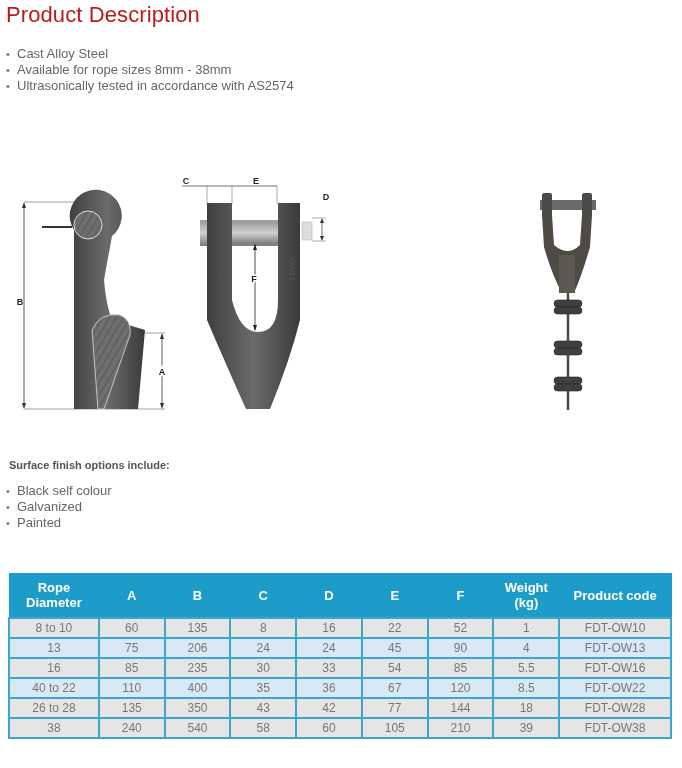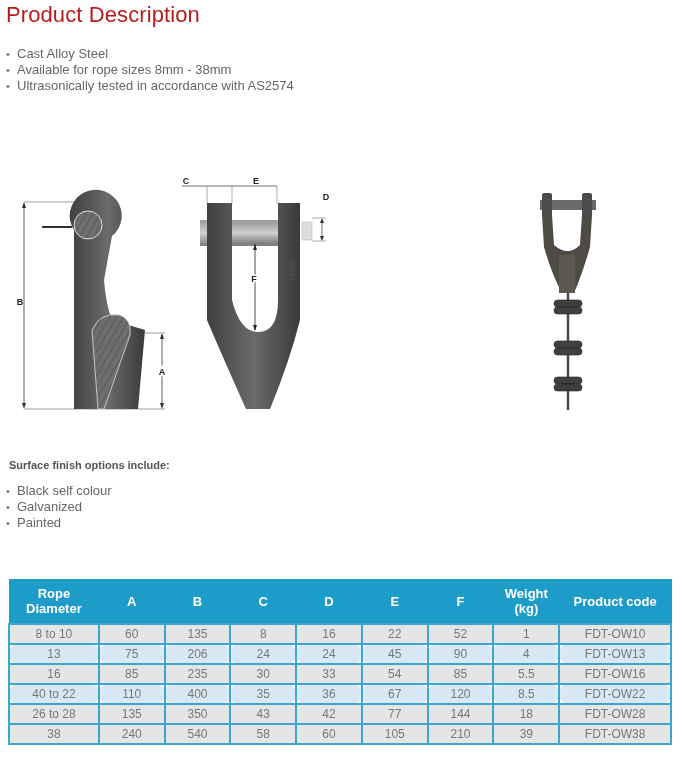--- a/index.html
+++ b/index.html
@@ -12,24 +12,24 @@
   .bullets li { height: 16px; line-height: 16px; white-space: nowrap; }
   .bullets li .dot { display: inline-block; width: 11px; color: #777; font-size: 11px; }
   .desc-list { top: 46px; }
 
   .finish-heading { position: absolute; left: 9px; top: 459px; font-size: 11px; font-weight: bold; color: #555; }
   .finish-list { top: 483px; }
 
   .diagram { position: absolute; left: 0; top: 170px; width: 340px; height: 250px; }
   .photo { position: absolute; left: 530px; top: 185px; width: 80px; height: 225px; }
 
-  .spec-table { position: absolute; left: 8px; top: 573px; width: 664px; border-collapse: collapse; font-size: 12px; margin-top: 6px; }
+  .spec-table { position: absolute; left: 8px; top: 573px; width: 664px; border-collapse: collapse; font-size: 12px; }
   .spec-table th { background: #1d9cc9; color: #fff; font-weight: bold; font-size: 13px; height: 45px; line-height: 15px; text-align: center; border-left: 1px solid #1d9cc9; border-right: 1px solid #1d9cc9; padding: 0 2px; }
   .spec-table td { height: 20px; text-align: center; color: #777; border: 2px solid #3ba7cf; padding: 0; line-height: 16px; }
-  .spec-table tr.alt td { background: #d9e8f5; border-radius: 9px; }
+  .spec-table tr.alt td { background: #d9e8f5; }
   .spec-table tr.plain td { background: #e5e5e5; }
 </style>
 </head>
 <body>
 
 <h1 class="page-title">Product Description</h1>
 
 <ul class="bullets desc-list">
   <li><span class="dot">•</span><span>Cast Alloy Steel</span></li>
   <li><span class="dot">•</span><span>Available for rope sizes 8mm - 38mm</span></li>

